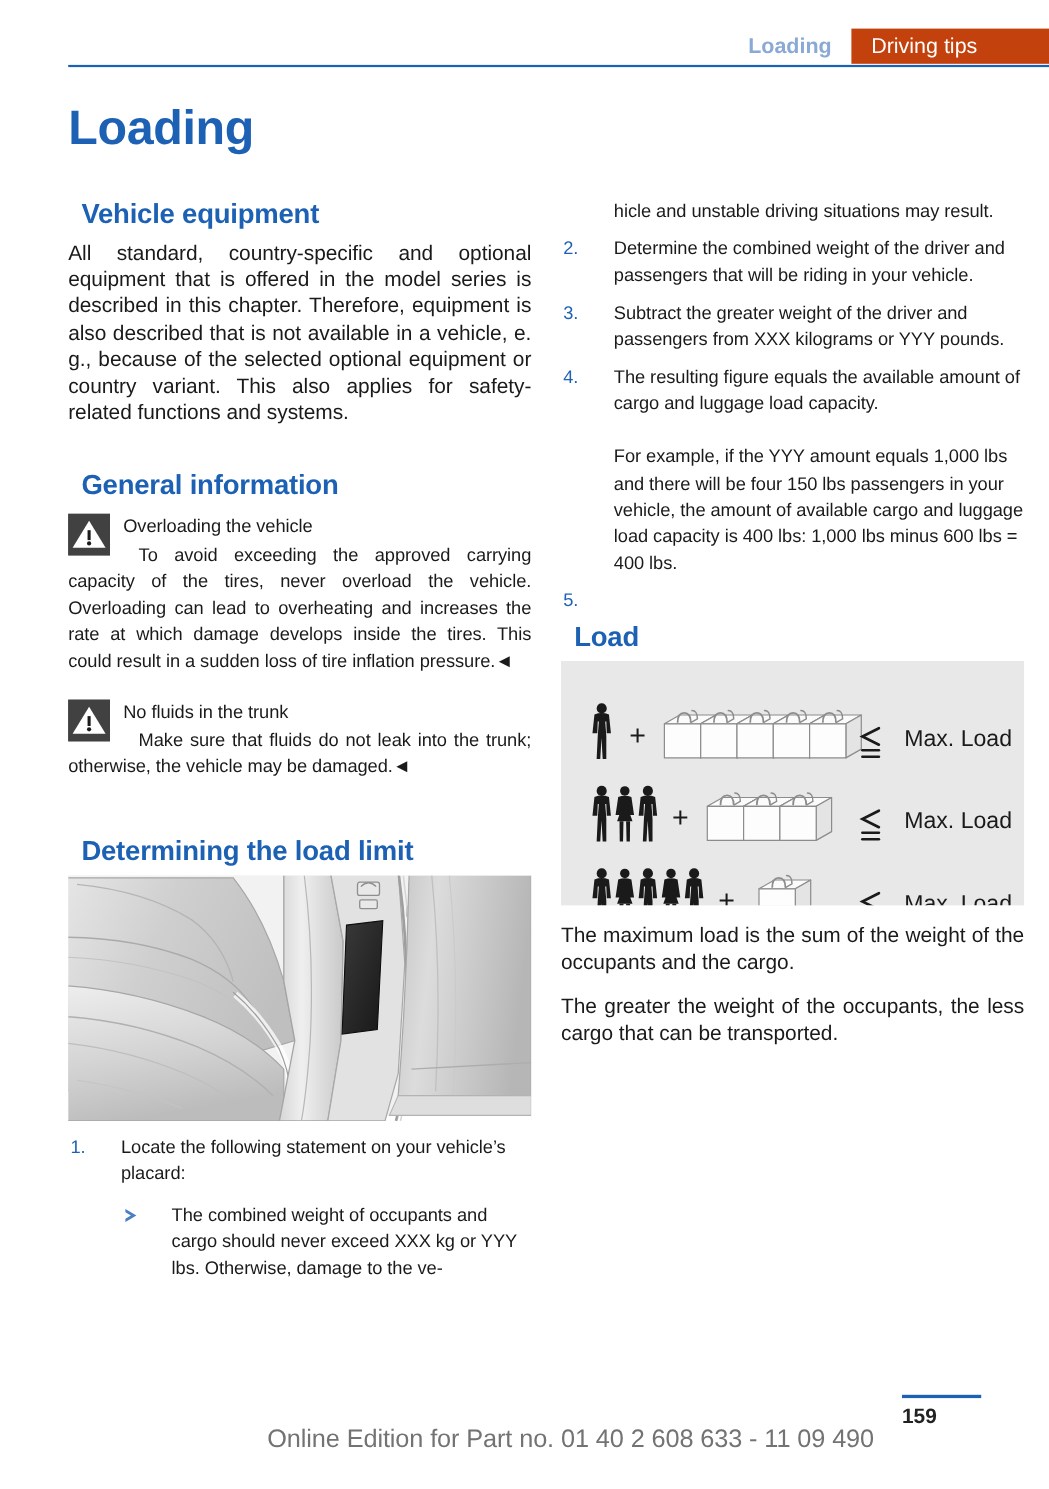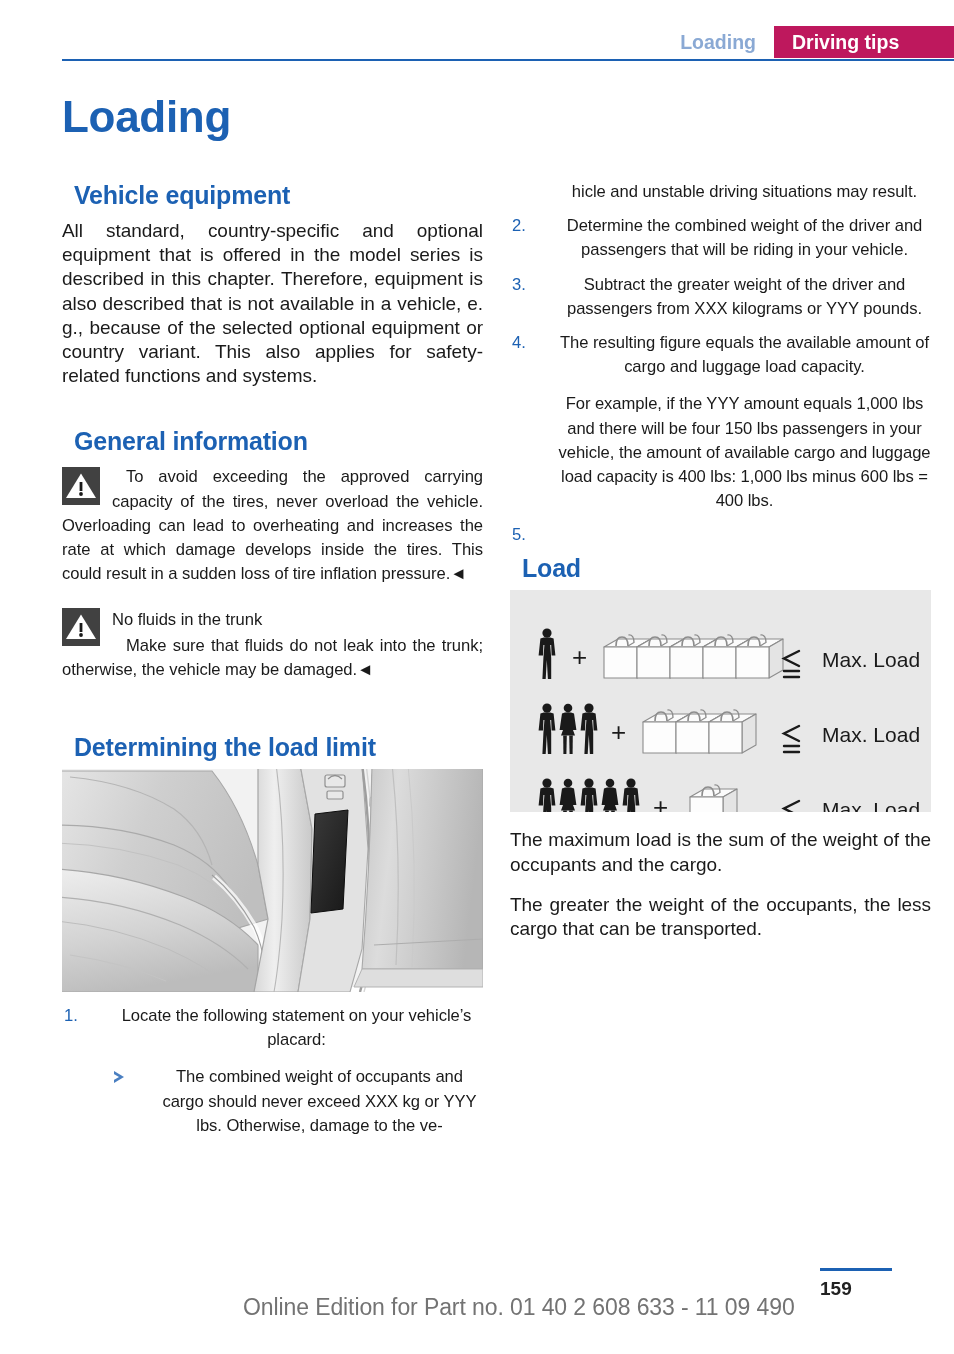--- a/index.html
+++ b/index.html
@@ -36,22 +36,22 @@
     font-size: 19.5px;
     font-weight: bold;
     padding: 4px 18px 4px 10px;
     line-height: 24px;
     background: #ffffff;
     white-space: nowrap;
   }
   .tab-active {
     color: #ffffff;
     font-size: 19.5px;
-    font-weight: bold;
-    background: #be185d;
+    font-weight: normal;
+    background: #c2410c;
     padding: 4px 28px 4px 18px;
     line-height: 24px;
     white-space: nowrap;
     min-width: 180px;
     box-sizing: border-box;
   }
   .header-rule {
     position: absolute;
     left: 62px;
     right: 0;
@@ -139,41 +139,40 @@
     overflow: hidden;
   }
   .figure-seat svg { display: block; }
 
   
   ol.steps {
     margin: 0;
     padding: 0;
     list-style: none;
     counter-reset: stepnum;
-    text-align: center;
   }
   ol.steps > li {
     position: relative;
     padding-left: 48px;
     margin-bottom: 10px;
     font-size: 16.6px;
     line-height: 24.2px;
     letter-spacing: -0.05px;
   }
   ol.steps > li .num {
     position: absolute;
     left: 2px;
     top: 0;
     color: #1c61b3;
     font-weight: normal;
     font-size: 16.6px;
   }
   ol.steps > li .cont {
     display: block;
-    margin-top: 13px;
+    margin-top: 24px;
   }
   ol.steps > li.cont-item {
     padding-left: 48px;
     margin-bottom: 10px;
   }
 
   ul.subbullets {
     margin: 13px 0 0 0;
     padding: 0;
     list-style: none;
@@ -274,20 +273,21 @@
 
   <div class="warn-block">
     <span class="warn-icon">
       <svg width="38" height="38" viewBox="0 0 38 38" aria-hidden="true">
         <rect x="0" y="0" width="38" height="38" fill="#414141"></rect>
         <path d="M19 6.5 L34 31 L4 31 Z" fill="#ffffff"></path>
         <rect x="17.6" y="15" width="2.8" height="9" fill="#1a1a1a"></rect>
         <circle cx="19" cy="27" r="1.9" fill="#1a1a1a"></circle>
       </svg>
     </span>
+    <span class="warn-title">Overloading the vehicle</span>
     <span class="warn-text">To avoid exceeding the approved carrying capacity of the tires, never overload the vehicle. Overloading can lead to overheating and increases the rate at which damage develops inside the tires. This could result in a sudden loss of tire inflation pressure.◄</span>
   </div>
 
   <div class="warn-block">
     <span class="warn-icon">
       <svg width="38" height="38" viewBox="0 0 38 38" aria-hidden="true">
         <rect x="0" y="0" width="38" height="38" fill="#414141"></rect>
         <path d="M19 6.5 L34 31 L4 31 Z" fill="#ffffff"></path>
         <rect x="17.6" y="15" width="2.8" height="9" fill="#1a1a1a"></rect>
         <circle cx="19" cy="27" r="1.9" fill="#1a1a1a"></circle>

